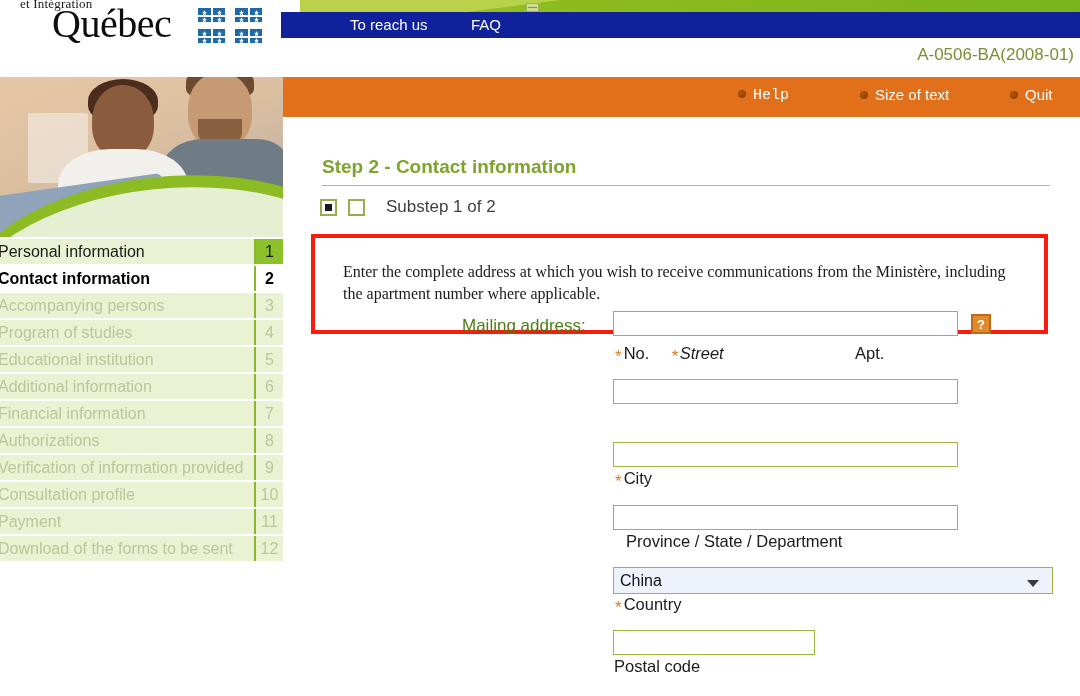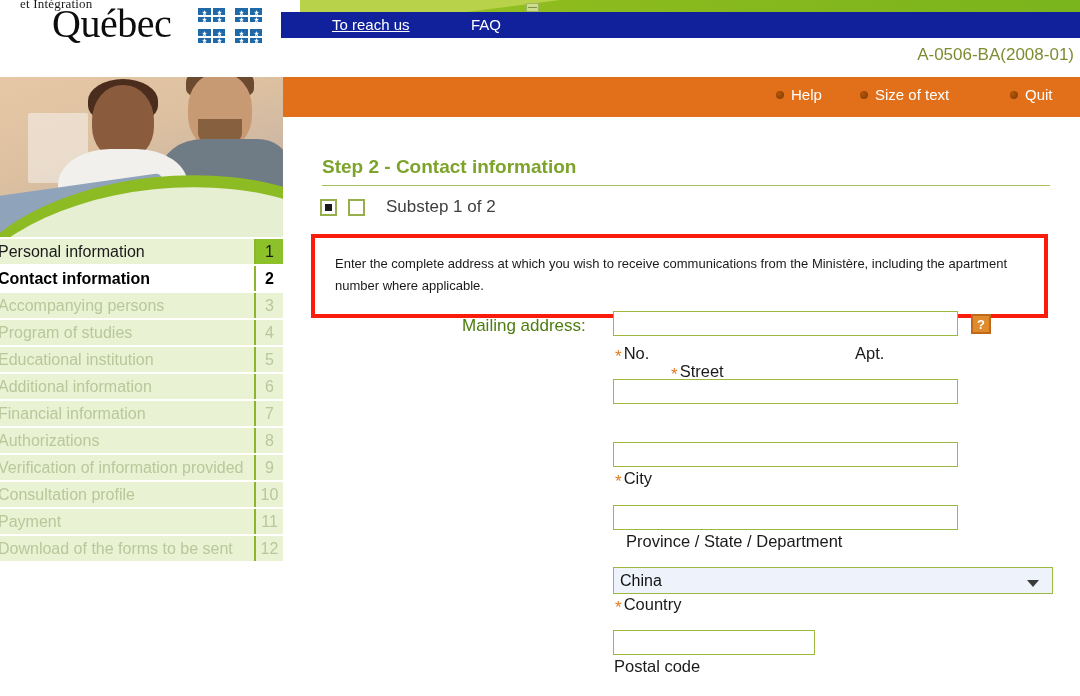--- a/index.html
+++ b/index.html
@@ -76,21 +76,21 @@
   
   .blue-nav {
     position: absolute; left: 281px; top: 12px; width: 799px; height: 26px;
     background: #10219b;
   }
   .blue-nav a {
     position: absolute; top: 4px;
     color: #ffffff; font-size: 15px; text-decoration: none;
     white-space: nowrap; cursor: pointer;
   }
-  .blue-nav .nav-reach { left: 51px; text-decoration: underline; }
+  .blue-nav .nav-reach { left: 69px; }
   .blue-nav .nav-faq   { left: 190px; }
 
   
   .form-code {
     position: absolute; right: 6px; top: 45px;
     font-size: 17px; color: #7e8c33; white-space: nowrap;
   }
 
   
   .banner {
@@ -161,21 +161,21 @@
   .otool { position: absolute; top: 86px; height: 24px; }
   .otool a {
     color: #ffffff; font-size: 15px; text-decoration: none; white-space: nowrap;
     cursor: pointer;
   }
   .obullet {
     display: inline-block; width: 8px; height: 8px; border-radius: 50%;
     background: radial-gradient(circle at 35% 35%, #b35508 0%, #8c4206 70%, #e2701a 100%);
     margin-right: 7px; vertical-align: 1px;
   }
-  .otool.help { left: 776px; }
+  .otool.help { left: 738px; font-family: Liberation Mono, monospace; }
   .otool.size { left: 860px; }
   .otool.quit { left: 1010px; }
 
   
   .sidebar {
     position: absolute; left: -13px; top: 238px; width: 297px;
   }
   .side-row {
     position: relative; display: flex;
     border: 1px solid #ffffff;
@@ -231,21 +231,21 @@
   .substep-text {
     font-size: 17px; color: #404040; margin-left: 10px; white-space: nowrap;
   }
 
   .notice {
     position: absolute; left: 28px; top: 117px; width: 737px;
     border: 4px solid #f91b0b; background: #ffffff;
     padding: 7px 12px 9px 12px;
   }
   .notice p {
-    margin: 8px; font-size: 13px; color: #1a1a1a; line-height: 22px;
+    margin: 16px; font-size: 16px; color: #1a1a1a; line-height: 22px; font-family: Liberation Serif, serif;
   }
 
   
   .fld-label {
     position: absolute; font-size: 17px; color: #4d7c0f; white-space: nowrap;
     text-align: right;
   }
   .txtbox {
     position: absolute; border: 1px solid #9cb83f; background: #ffffff;
     height: 25px; padding: 0 5px;
@@ -439,21 +439,21 @@
       <p>Enter the complete address at which you wish to receive communications from the Ministère, including the apartment number where applicable.</p>
     </div>
 
     <div class="fld-label" style="left:179px; top:199px;">Mailing address:</div>
     <input class="txtbox" style="left: 330px; top: 194px; width: 345px;" value="">
     <div class="helpbtn" style="left:688px; top:197px;">?</div>
 
     <div class="sub-label" style="left:332px; top:227px;">
       <span class="req">*</span><span>No.</span>
     </div>
-    <div class="sub-label" style="left:388px; top:245px;">
+    <div class="sub-label" style="left:388px; top:227px;font-style:italic;">
       <span class="req">*</span><span>Street</span>
     </div>
     <div class="sub-label" style="left:572px; top:227px;">Apt.</div>
 
     <input class="txtbox" style="left: 330px; top: 262px; width: 345px;" value="">
 
     <input class="txtbox" style="left: 330px; top: 325px; width: 345px;" value="">
     <div class="sub-label" style="left:332px; top:352px;">
       <span class="req">*</span><span>City</span>
     </div>

